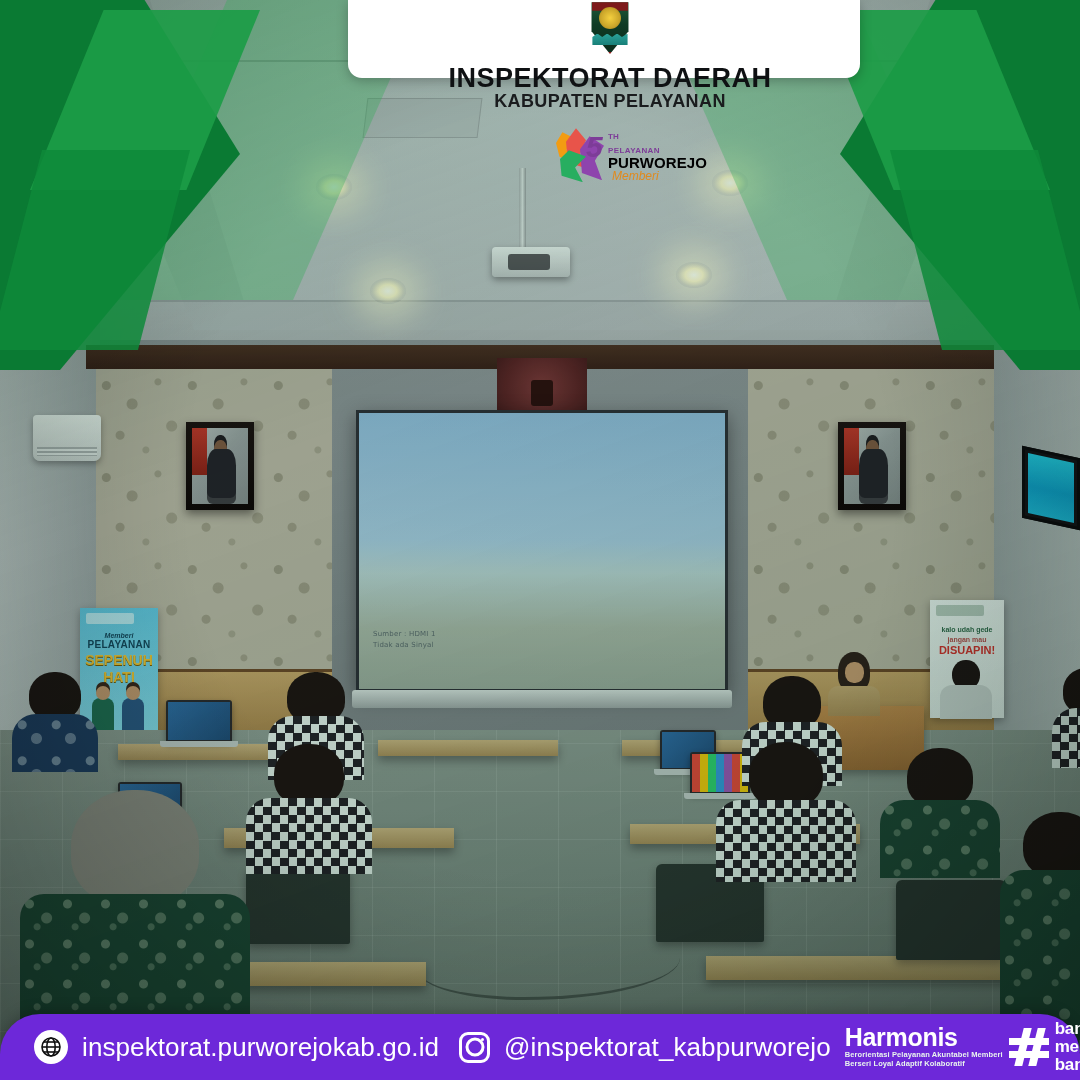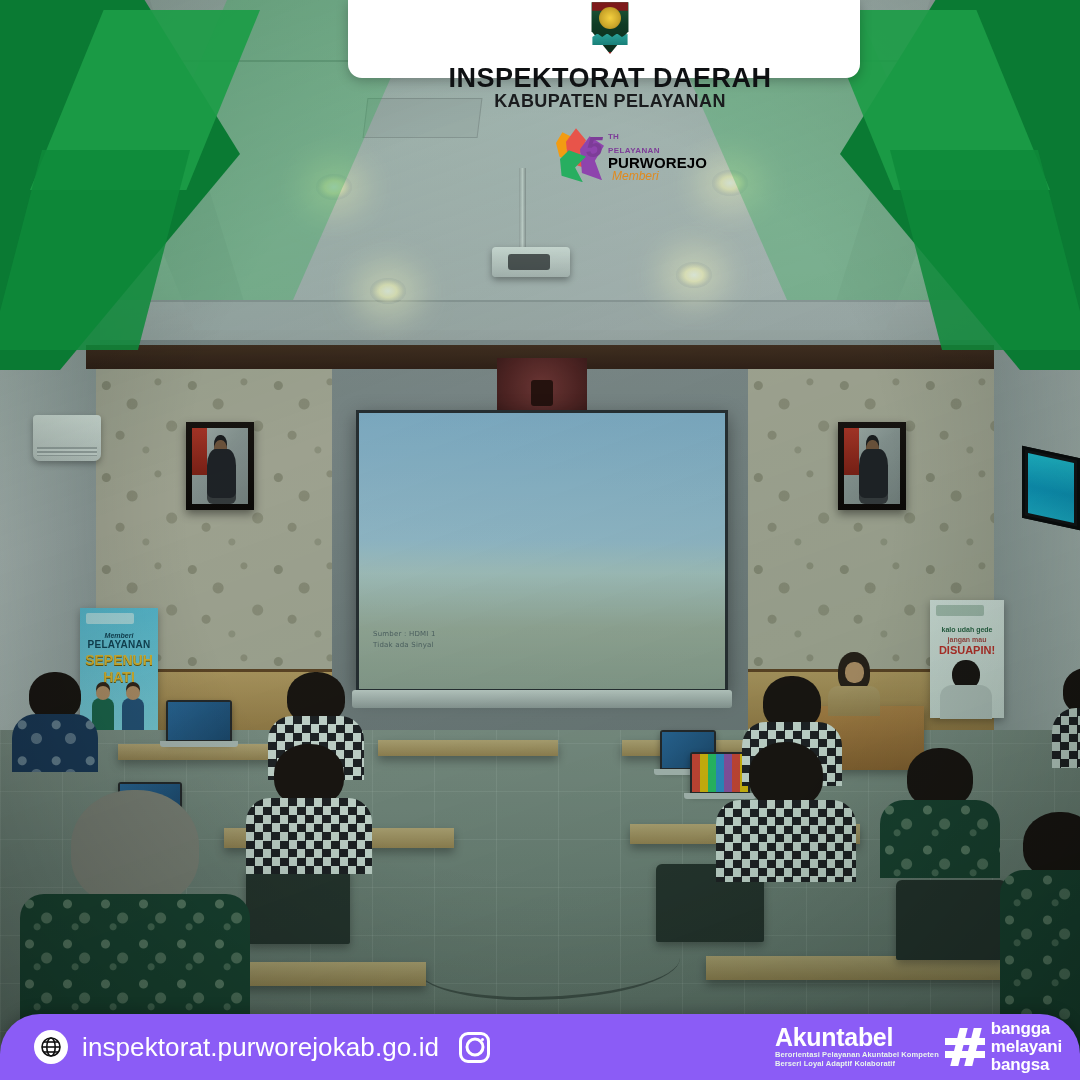--- a/index.html
+++ b/index.html
@@ -408,23 +408,23 @@
   .anniv .th{
     position:absolute; left:56px; top:10px; font-size:8px; font-weight:bold; color:#7d3c98;
   }
   .anniv .kab{ position:absolute; left:56px; top:24px; font-size:8px; font-weight:bold; color:#7d3c98; letter-spacing:.4px; }
   .anniv .pwr{ position:absolute; left:56px; top:32px; font-size:15px; font-weight:bold; color:#000000; letter-spacing:.1px; }
   .anniv .ber{ position:absolute; left:60px; top:47px; font-size:12px; font-style:italic; color:#e08a1e; }
 
   
   .footer{
     position:absolute; left:0; bottom:0; width:1080px; height:66px;
-    background:#8b5cf6; z-index:5;
+    background:#6d28d9; z-index:5;
     border-radius:40px 40px 0 0;
-    display:flex; align-items:center; gap:14px; padding:0 18px 0 34px;
+    display:flex; align-items:center; gap:14px; padding:0 6px 0 34px;
     box-shadow:0 -3px 14px rgba(0,0,0,.22);
   }
   .globe{
     width:34px; height:34px; border-radius:50%; background:#fff; flex:0 0 auto;
     display:flex; align-items:center; justify-content:center;
   }
   .globe svg{ width:24px; height:24px; }
   .f-web{ font-size:26px; color:#fff; letter-spacing:.1px; white-space:nowrap; }
   .ig{
     width:31px; height:31px; border:3px solid #fff; border-radius:9px; flex:0 0 auto;
@@ -667,25 +667,26 @@
         <circle cx="12" cy="12" r="9"></circle>
         <ellipse cx="12" cy="12" rx="4.2" ry="9"></ellipse>
         <line x1="3" y1="12" x2="21" y2="12"></line>
         <line x1="4.6" y1="7" x2="19.4" y2="7"></line>
         <line x1="4.6" y1="17" x2="19.4" y2="17"></line>
       </svg>
     </div>
     <div class="f-web">inspektorat.purworejokab.go.id</div>
 
     <div class="ig"></div>
+    <div class="f-ig">@inspektorat_kabpurworejo</div>
 
     <div class="berakhlak">
       <div class="ba-text">
-        <div class="ba-main">Akuntabel</div>
-        <div class="ba-sub1">Berorientasi Pelayanan Akuntabel Kompeten</div>
+        <div class="ba-main">Harmonis</div>
+        <div class="ba-sub1">Berorientasi Pelayanan Akuntabel Memberi</div>
         <div class="ba-sub2">Berseri Loyal Adaptif Kolaboratif</div>
       </div>
       <div class="hash">
         <i class="v1"></i>
           <i class="v2"></i>
           <i class="h1"></i>
           <i class="h2"></i>
       </div>
       <div class="bmb">
         <span>bangga</span>

